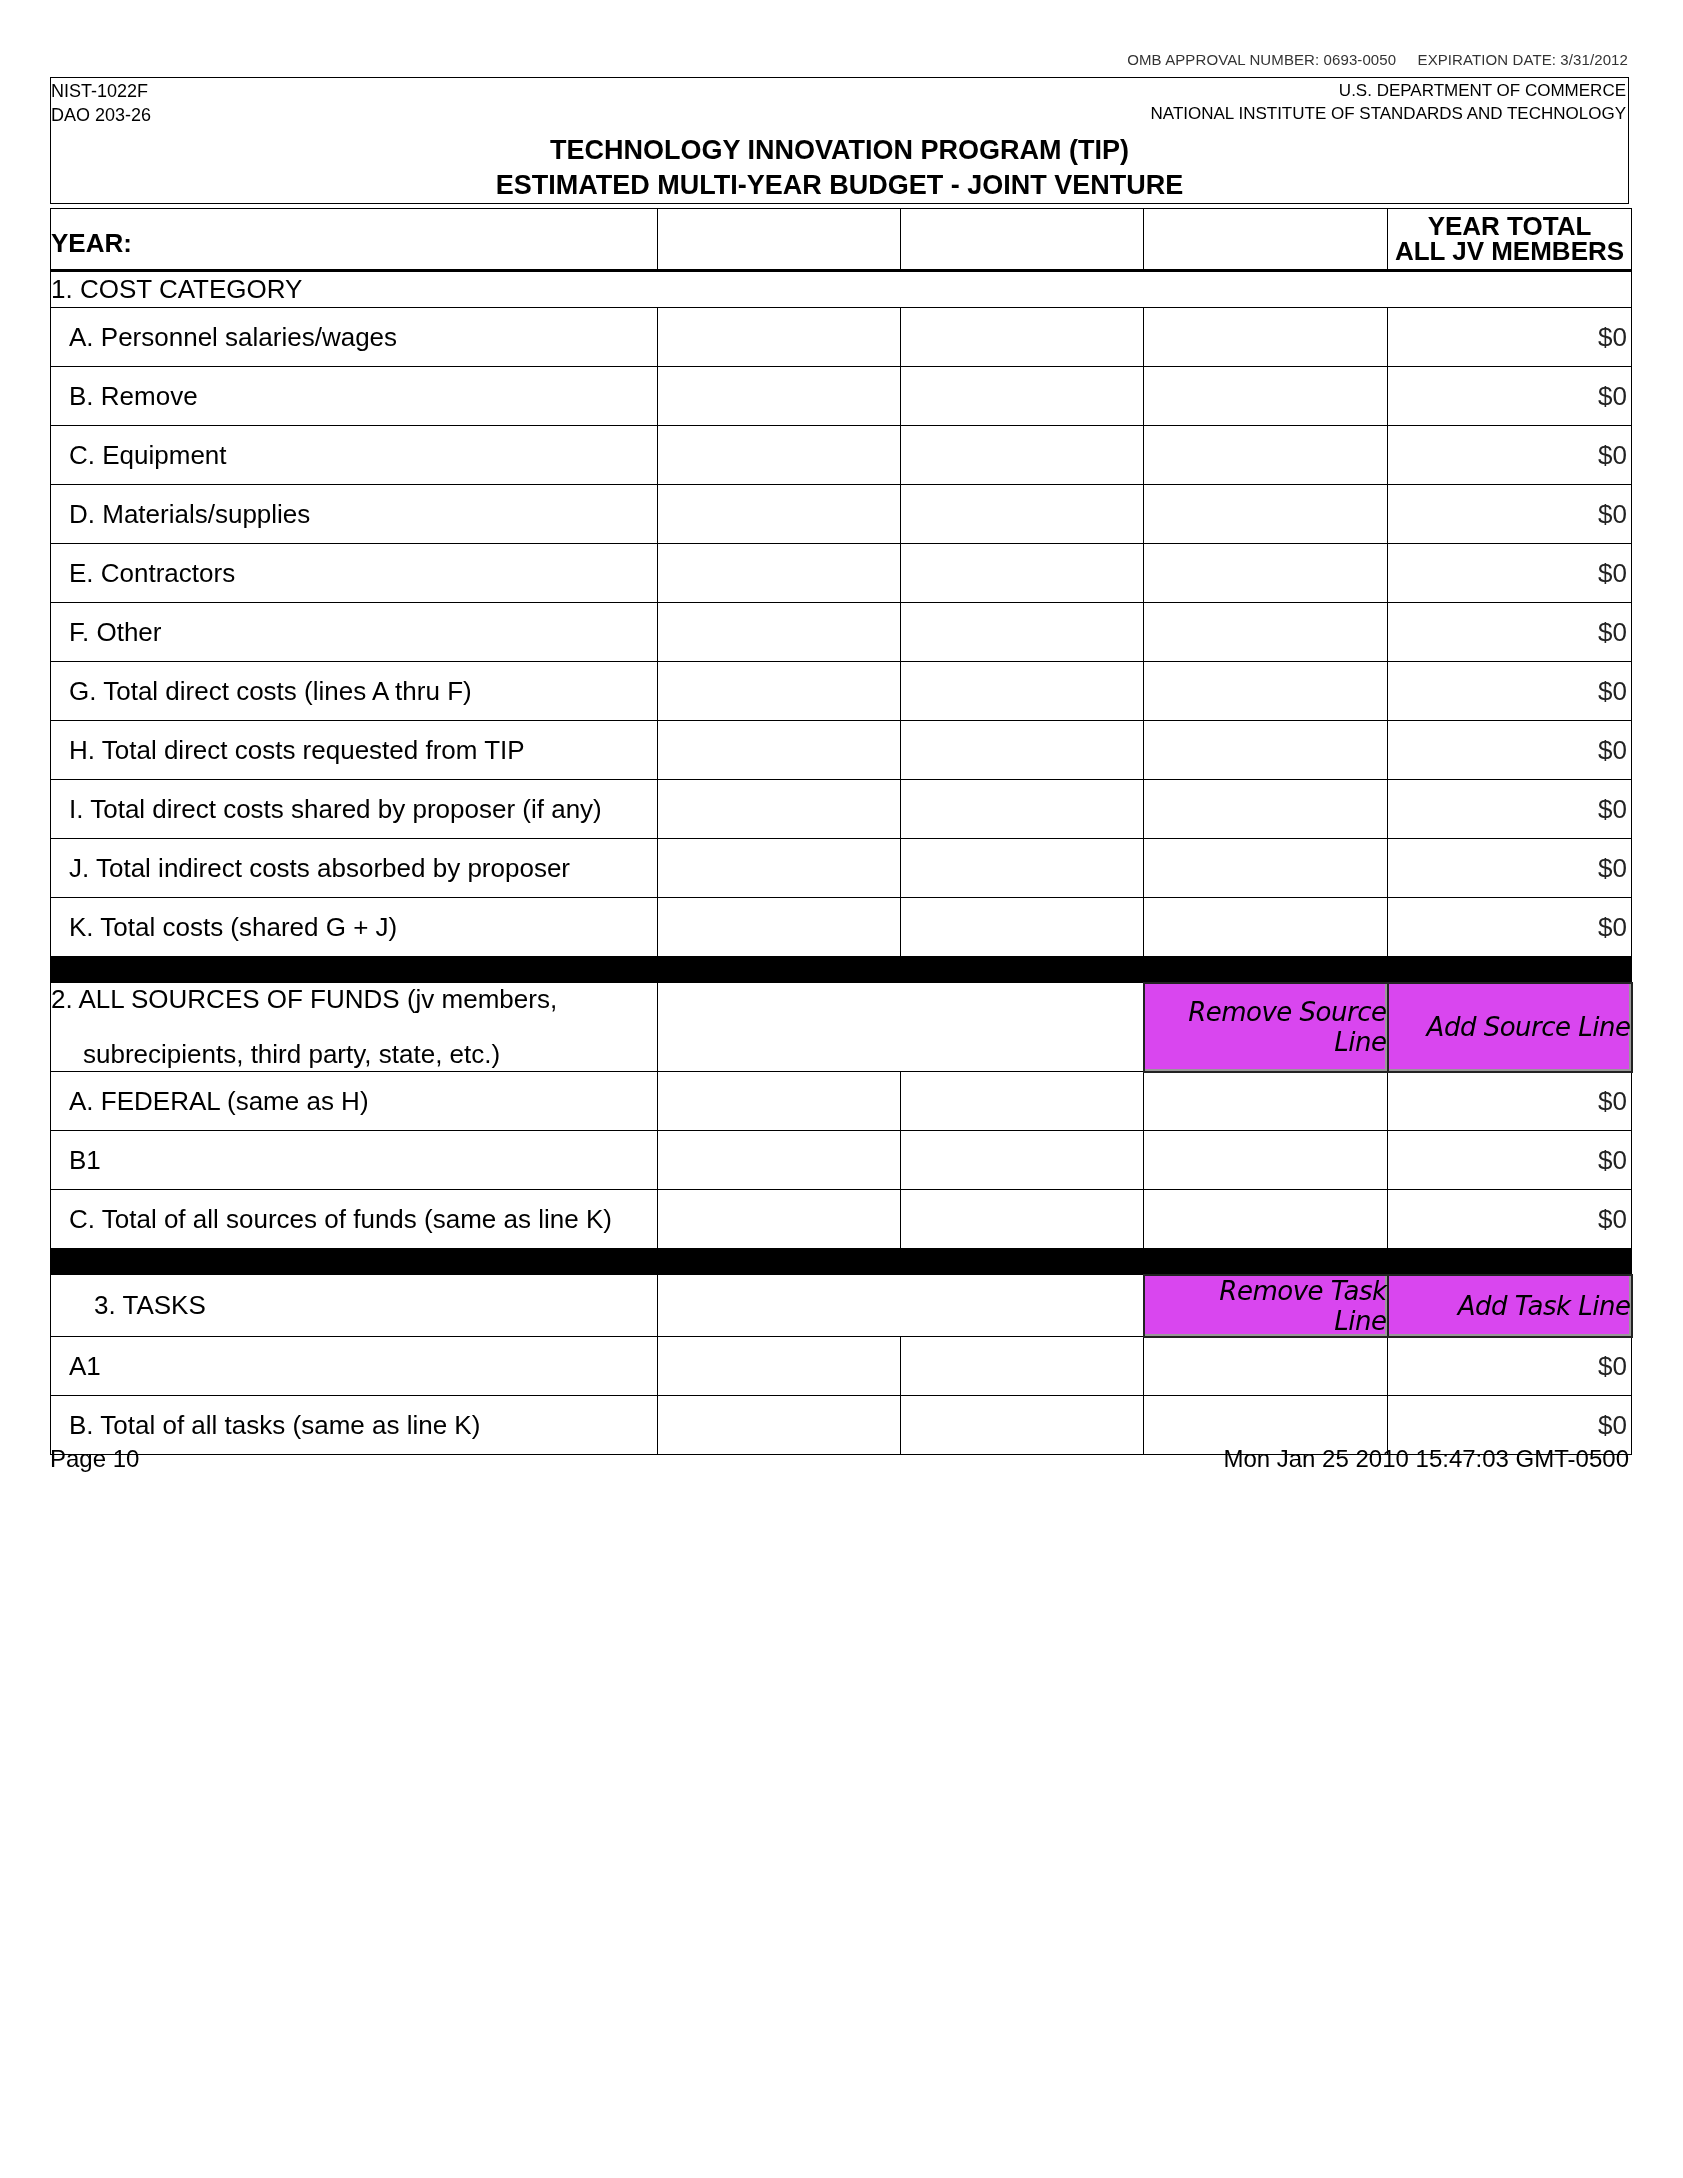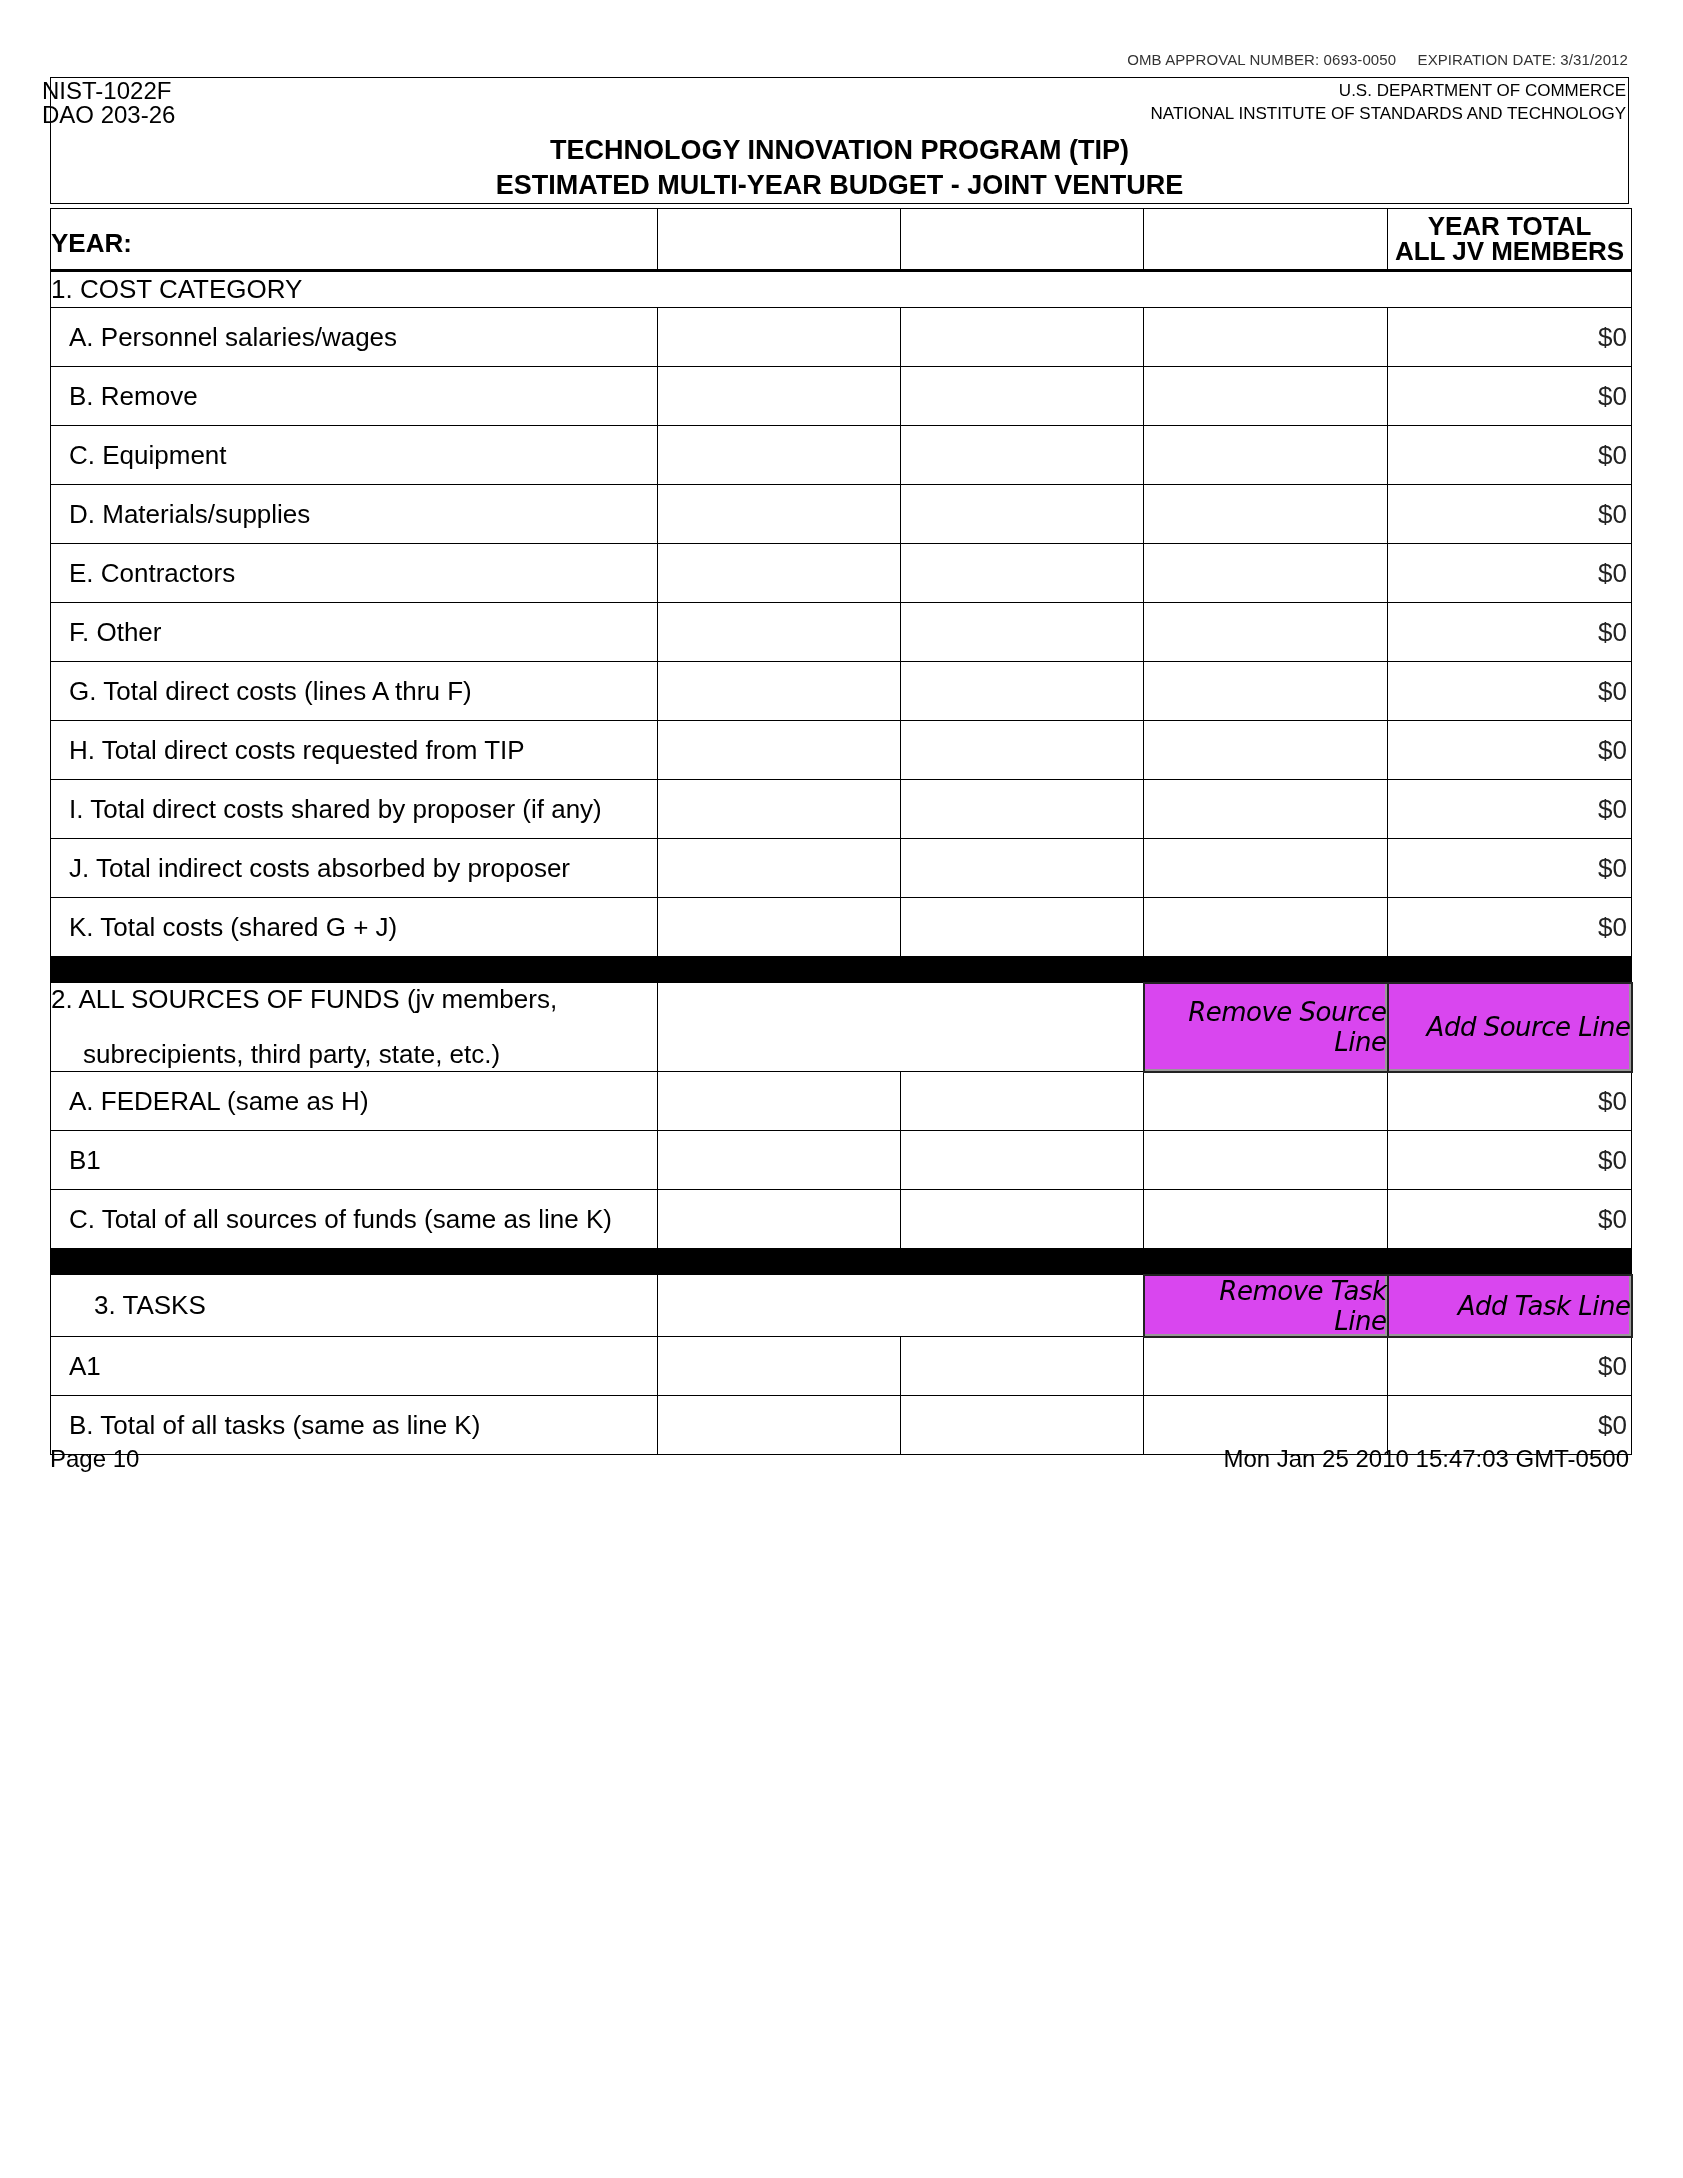--- a/index.html
+++ b/index.html
@@ -1,20 +1,20 @@
 <!DOCTYPE html>
 <html><head>
 <meta charset="utf-8">
 <style>
   html, body { margin: 0; padding: 0; background: #ffffff; }
   body { width: 1683px; height: 2178px; position: relative; font-family: "Liberation Sans", sans-serif; color: #000; overflow: hidden; }
   .abs { position: absolute; }
   .omb { top: 51px; right: 55px; font-size: 15px; color: #333; letter-spacing: 0.1px; white-space: pre; }
   .hdrbox { left: 50px; top: 77px; width: 1579px; height: 127px; border: 1.5px solid #000; box-sizing: border-box; }
-  .formno { left: 42px; top: 79px; font-size: 24px; line-height: 24px; }
+  .formno { left: 51px; top: 79px; font-size: 18px; line-height: 24px; }
   .dept { right: 57px; top: 79px; font-size: 17px; line-height: 23px; text-align: right; }
   .title { left: 50px; width: 1579px; text-align: center; font-weight: bold; font-size: 27px; }
   .t1 { top: 135px; }
   .t2 { top: 170px; }
 
   table.grid { position: absolute; left: 50px; top: 208px; width: 1579px; border-collapse: collapse; table-layout: fixed; }
   table.grid td { border: 1.5px solid #000; padding: 0; font-size: 26px; height: 59px; vertical-align: middle; box-sizing: border-box; }
   col.c0 { width: 607px; }
   col.c1 { width: 243px; }
   col.c2 { width: 243px; }

